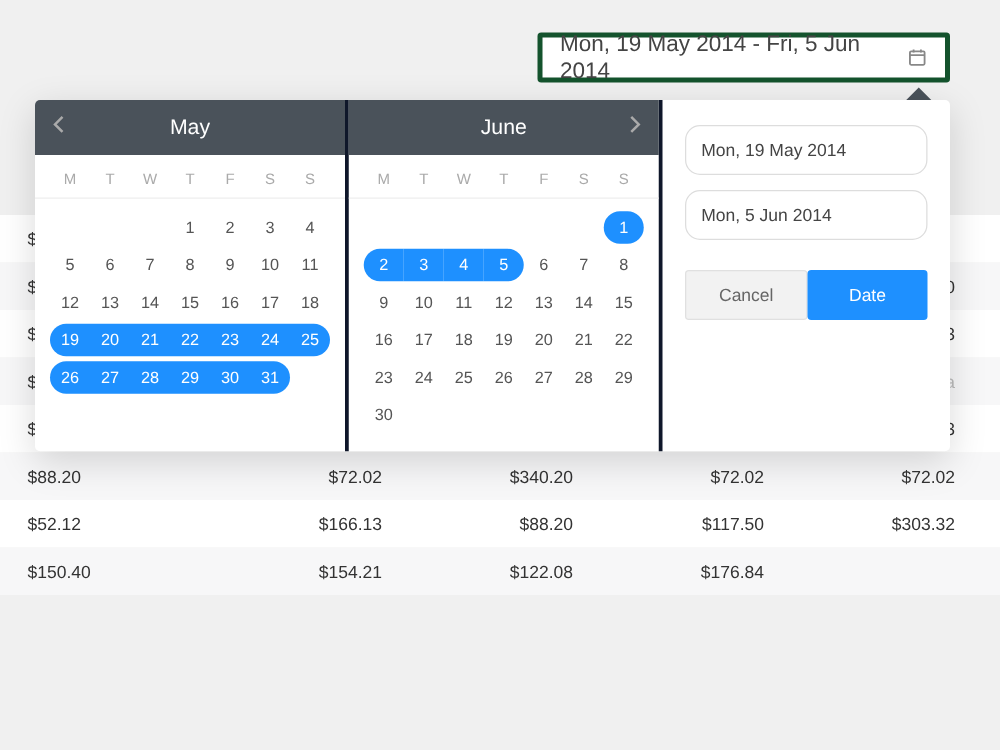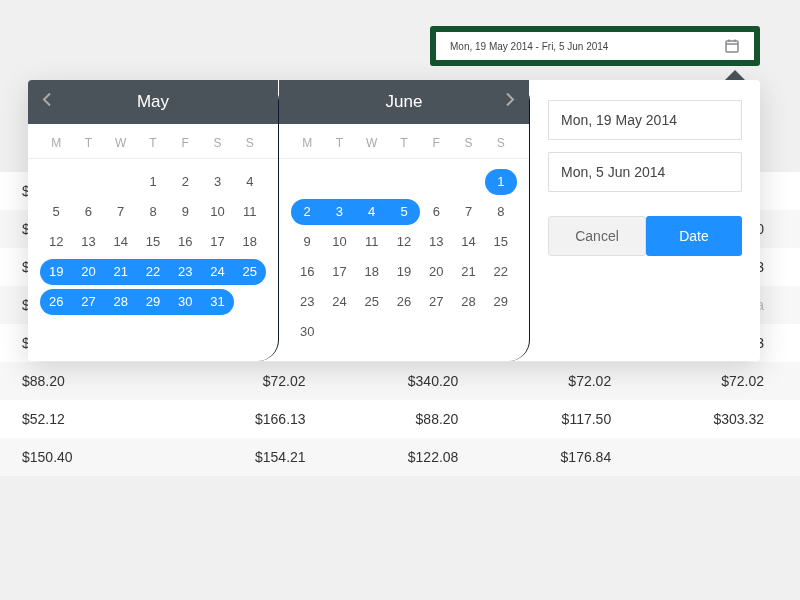--- a/index.html
+++ b/index.html
@@ -1,25 +1,25 @@
 <!DOCTYPE html>
 <html><head>
 <meta charset="utf-8">
 <style>
 * { box-sizing: border-box; margin: 0; padding: 0; }
 body { font-family: -apple-system, BlinkMacSystemFont, "Segoe UI", Arial, sans-serif; background: #f0f0f0; width: 800px; height: 600px; overflow: hidden; position: relative; }
 
-.date-trigger { position: absolute; top: 26px; right: 40px; width: 330px; height: 40px; background: #fff; border: 6px solid #14532d; border-radius: 3px; display: flex; align-items: center; padding: 0 14px; font-size: 10px; color: #444; justify-content: space-between; }
+.date-trigger { position: absolute; top: 26px; right: 40px; width: 330px; height: 40px; background: #fff; border: 4px solid #14532d; border-radius: 3px; display: flex; align-items: center; padding: 0 14px; font-size: 18px; color: #444; justify-content: space-between; }
 .calendar-icon { width: 16px; height: 16px; color: #888; }
 
 .popover-arrow { position: absolute; top: 70px; right: 55px; width: 0; height: 0; border-left: 10px solid transparent; border-right: 10px solid transparent; border-bottom: 10px solid #4a525a; }
 
 .popover { position: absolute; top: 80px; left: 28px; right: 40px; background: #fff; border-radius: 4px; box-shadow: 0 8px 30px rgba(0,0,0,0.15); display: flex; }
 
-.cal-panel { flex: 1; border-right: 1px solid #0f172a; border-radius: 21px; }
+.cal-panel { flex: 1; border-right: 3px solid #0f172a; }
 .cal-panel:last-child { border-right: none; }
 
 .panel-header { background: #4a525a; color: #fff; height: 44px; display: flex; align-items: center; justify-content: center; font-size: 17px; position: relative; }
 .panel-header.first { border-top-left-radius: 4px; }
 .panel-header.last { border-top-right-radius: 4px; }
 
 .nav-arrow { position: absolute; top: 50%; transform: translateY(-50%); color: #aaa; cursor: pointer; padding: 6px; }
 .nav-arrow.left { left: 8px; }
 .nav-arrow.right { right: 8px; }
 
@@ -28,21 +28,21 @@
 
 .days { display: grid; grid-template-columns: repeat(7, 1fr); padding: 10px 12px 16px; gap: 4px 0; }
 .day { text-align: center; font-size: 13px; color: #555; height: 26px; line-height: 26px; cursor: pointer; position: relative; }
 .day.empty { visibility: hidden; }
 .day.sel { background: #1e90ff; color: #fff; }
 .day.sel.start { border-top-left-radius: 13px; border-bottom-left-radius: 13px; }
 .day.sel.end { border-top-right-radius: 13px; border-bottom-right-radius: 13px; }
 
 .range-panel { flex: 0 0 230px; }
 .range-body { padding: 20px 18px; }
-.range-input { width: 100%; height: 40px; border: 1px solid #ddd; border-radius: 1px; padding: 0 12px; font-size: 14px; color: #444; margin-bottom: 12px; }
+.range-input { width: 100%; height: 40px; border: 1px solid #ddd; border-radius: 12px; padding: 0 12px; font-size: 14px; color: #444; margin-bottom: 12px; }
 .btn-row { display: flex; gap: 0; margin-top: 12px; }
 .btn { flex: 1; height: 40px; border-radius: 3px; font-size: 14px; cursor: pointer; border: none; }
 .btn-cancel { background: #f2f2f2; color: #666; border: 1px solid #e0e0e0; }
 .btn-apply { background: #1e90ff; color: #fff; }
 
 .table { position: absolute; top: 172px; left: 0; right: 0; }
 .row { display: grid; grid-template-columns: repeat(5, 1fr); padding: 0 18px; height: 38px; align-items: center; }
 .row:nth-child(even) { background: #f7f7f8; }
 .row:nth-child(odd) { background: #fff; }
 .cell { text-align: right; font-size: 14px; color: #333; padding-right: 18px; }

